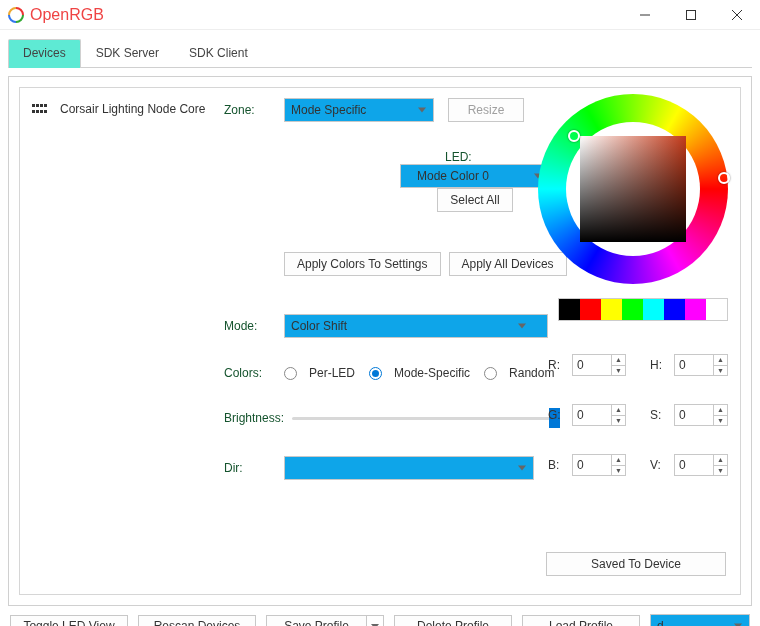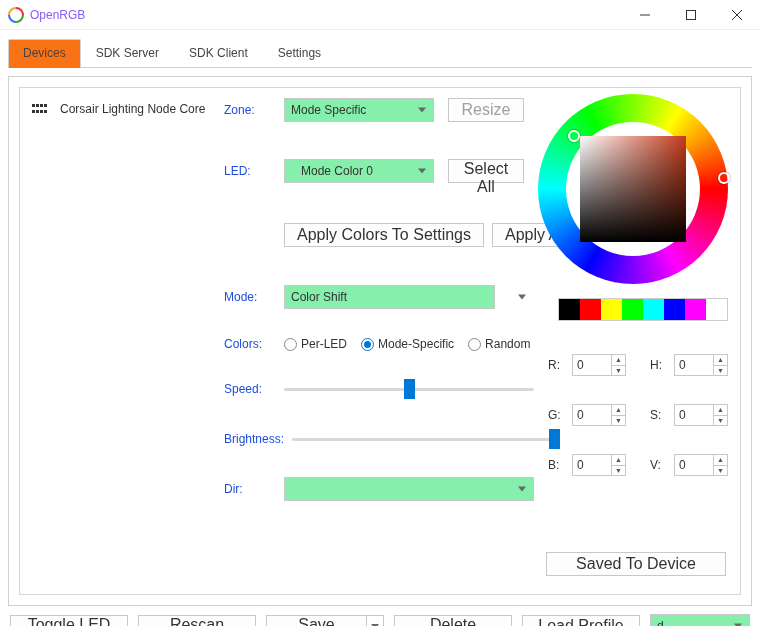--- a/index.html
+++ b/index.html
@@ -1,52 +1,52 @@
 <!DOCTYPE html>
 <html><head>
 <meta charset="utf-8">
 <style>
 * { box-sizing: border-box; margin: 0; padding: 0; font-family: "Segoe UI", Tahoma, sans-serif; font-size: 12px; color: #333; }
 body { background: #fff; width: 760px; height: 626px; overflow: hidden; }
 
 
 .titlebar { height: 30px; display: flex; align-items: center; padding-left: 8px; border-bottom: 1px solid #eee; }
 .titlebar .app-icon { width: 16px; height: 16px; margin-right: 6px; }
-.titlebar .title { flex: 1; font-size: 12px; color: #8b5cf6; }
+.titlebar .title { flex: 1; font-size: 16px; color: #ef4444; }
 .titlebar .win-btns { display: flex; }
 .titlebar .win-btn { width: 46px; height: 30px; display: flex; align-items: center; justify-content: center; color: #333; }
 
 
 .tab-row { display: flex; border-bottom: 1px solid #d0d0d0; margin: 8px 8px 0 8px; }
 .tab { padding: 6px 14px 8px; border: 1px solid transparent; border-bottom: none; color: #444; cursor: default; position: relative; top: 1px; }
-.tab.active { border-color: #d0d0d0; background: #f97316; border-top-left-radius: 2px; border-top-right-radius: 2px; }
+.tab.active { border-color: #d0d0d0; background: #5eead4; border-top-left-radius: 2px; border-top-right-radius: 2px; }
 
 
 .frame { border: 1px solid #d0d0d0; margin: 8px; padding: 0; height: 530px; }
 .inner-frame { border: 1px solid #d6d6d6; margin: 10px; height: 508px; display: flex; }
 
 
 .device-list { width: 200px; padding: 10px 8px; border-right: 0px solid #eee; }
 .device-item { display: flex; align-items: center; gap: 10px; padding: 4px 4px; }
 .device-icon { width: 18px; height: 10px; display: flex; flex-wrap: wrap; gap: 1px; }
 .device-icon span { width: 3px; height: 3px; background: #333; display: block; }
 
 
 .controls { flex: 1; padding: 10px 14px 10px 4px; position: relative; }
 .row { display: flex; align-items: center; margin-bottom: 14px; }
-.row .label { width: 60px; color: #1d4ed8; }
-.select { appearance: none; border: 1px solid #c8c8c8; background: #86efac; height: 24px; padding: 2px 22px 2px 6px; font-size: 12px; position: relative; }
+.row .label { width: 60px; color: #14532d; }
+.select { appearance: none; border: 1px solid #c8c8c8; background: #0ea5e9; height: 24px; padding: 2px 22px 2px 6px; font-size: 12px; position: relative; }
 .select-wrap { position: relative; display: inline-block; }
 .select-wrap::after { content: ""; position: absolute; right: 8px; top: 50%; width: 0; height: 0; border-left: 4px solid transparent; border-right: 4px solid transparent; border-top: 5px solid #666; transform: translateY(-50%); pointer-events: none; }
-.btn { border: 1px solid #c8c8c8; background: #fdfdfd; height: 24px; padding: 0 12px; font-size: 16px; cursor: default; }
+.btn { border: 1px solid #c8c8c8; background: #fdfdfd; height: 24px; padding: 0 12px; font-size: 12px; cursor: default; }
 .btn.disabled { color: #a0a0a0; }
 
 
 .radio-group { display: flex; gap: 14px; align-items: center; }
-.radio { display: flex; align-items: center; gap: 4px; }
+.radio { display: flex; align-items: center; gap: 12px; }
 .radio-circle { width: 13px; height: 13px; border: 1px solid #888; border-radius: 50%; display: flex; align-items: center; justify-content: center; }
 .radio.selected .radio-circle { border-color: #0078d7; }
 .radio.selected .radio-circle::after { content: ""; width: 7px; height: 7px; background: #0078d7; border-radius: 50%; }
 
 
 .slider { position: relative; height: 24px; flex: 1; display: flex; align-items: center; }
 .slider-track { height: 3px; background: #d8d8d8; width: 100%; border-radius: 2px; }
 .slider-thumb { position: absolute; width: 11px; height: 20px; background: #0078d7; top: 2px; }
 
 
@@ -112,21 +112,20 @@
           <line x1="10" y1="0" x2="0" y2="10" stroke="#333"></line>
         </svg>
       </div>
   </div>
 </div>
 
 <div class="tab-row">
   <div class="tab active">Devices</div>
   <div class="tab">SDK Server</div>
   <div class="tab">SDK Client</div>
-  <div class="tab">Settings</div>
 </div>
 
 <div class="frame">
   <div class="inner-frame">
 
     <div class="device-list">
       <div class="device-item">
         <div class="device-icon">
           <span></span>
             <span></span>
@@ -147,42 +146,42 @@
         <div class="label">Zone:</div>
         <div class="select-wrap" style="width:150px;">
           <select class="select" style="width:150px;">
             <option>Mode Specific</option>
           </select>
         </div>
         <div style="width:14px;"></div>
         <button class="btn disabled" style="width:76px;">Resize</button>
       </div>
 
-      <div class="row" style="margin-top:37px;">
+      <div class="row" style="margin-top:28px;flex-direction:column;">
         <div class="label">LED:</div>
         <div class="select-wrap" style="width:150px;">
           <select class="select" style="width:150px;padding-left:16px;">
             <option>Mode Color 0</option>
           </select>
         </div>
         <div style="width:14px;"></div>
         <button class="btn" style="width:76px;">Select All</button>
       </div>
 
       <div class="row" style="margin-top:40px;">
         <div class="label"></div>
         <button class="btn">Apply Colors To Settings</button>
         <div style="width:8px;"></div>
         <button class="btn">Apply All Devices</button>
       </div>
 
       <div class="row" style="margin-top:38px;">
         <div class="label">Mode:</div>
         <div class="select-wrap" style="width:250px;">
-          <select class="select" style="width:211px;">
+          <select class="select" style="width:264px;">
             <option>Color Shift</option>
           </select>
         </div>
       </div>
 
       <div class="row" style="margin-top:28px;">
         <div class="label">Colors:</div>
         <div class="radio-group">
           <div class="radio">
               <div class="radio-circle"></div>
@@ -192,27 +191,20 @@
               <div class="radio-circle"></div>
               <span>Mode-Specific</span>
             </div>
           <div class="radio">
               <div class="radio-circle"></div>
               <span>Random</span>
             </div>
         </div>
       </div>
 
-      <div class="row" style="margin-top:26px; width:310px;">
-        <div class="label">Speed:</div>
-        <div class="slider">
-          <div class="slider-track"></div>
-          <div class="slider-thumb" style="left:48%;"></div>
-        </div>
-      </div>
 
       <div class="row" style="margin-top:26px; width:336px;">
         <div class="label" style="width:68px;">Brightness:</div>
         <div class="slider">
           <div class="slider-track"></div>
           <div class="slider-thumb" style="left:96%;"></div>
         </div>
       </div>
 
       <div class="row" style="margin-top:26px;">

